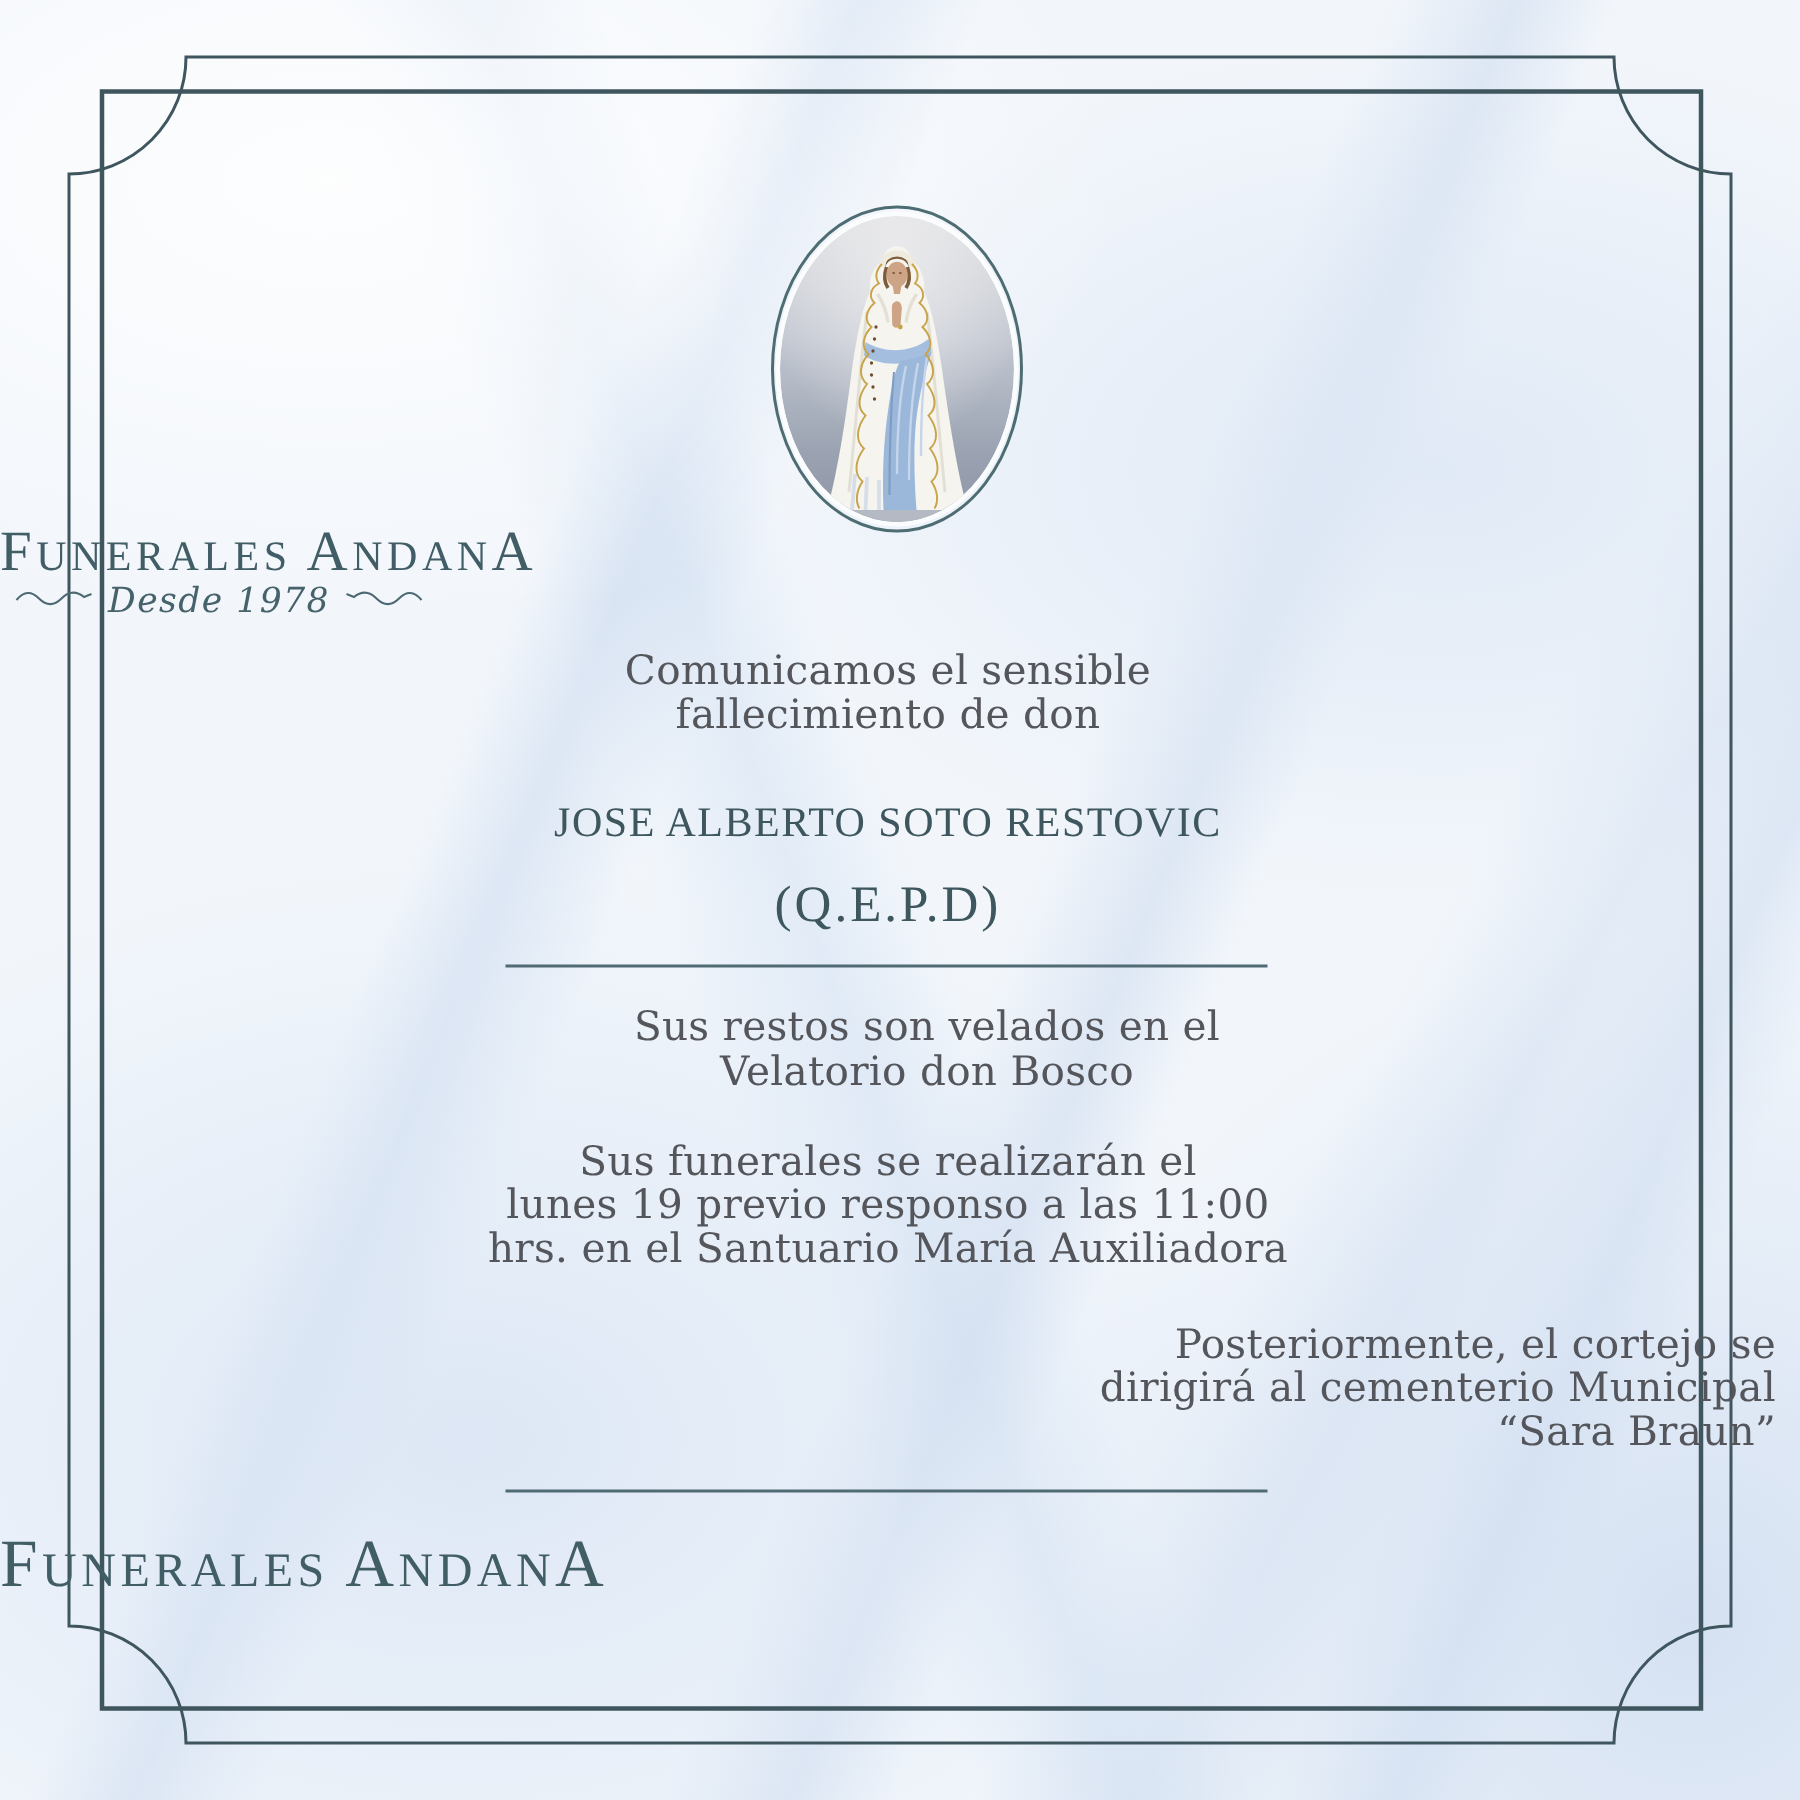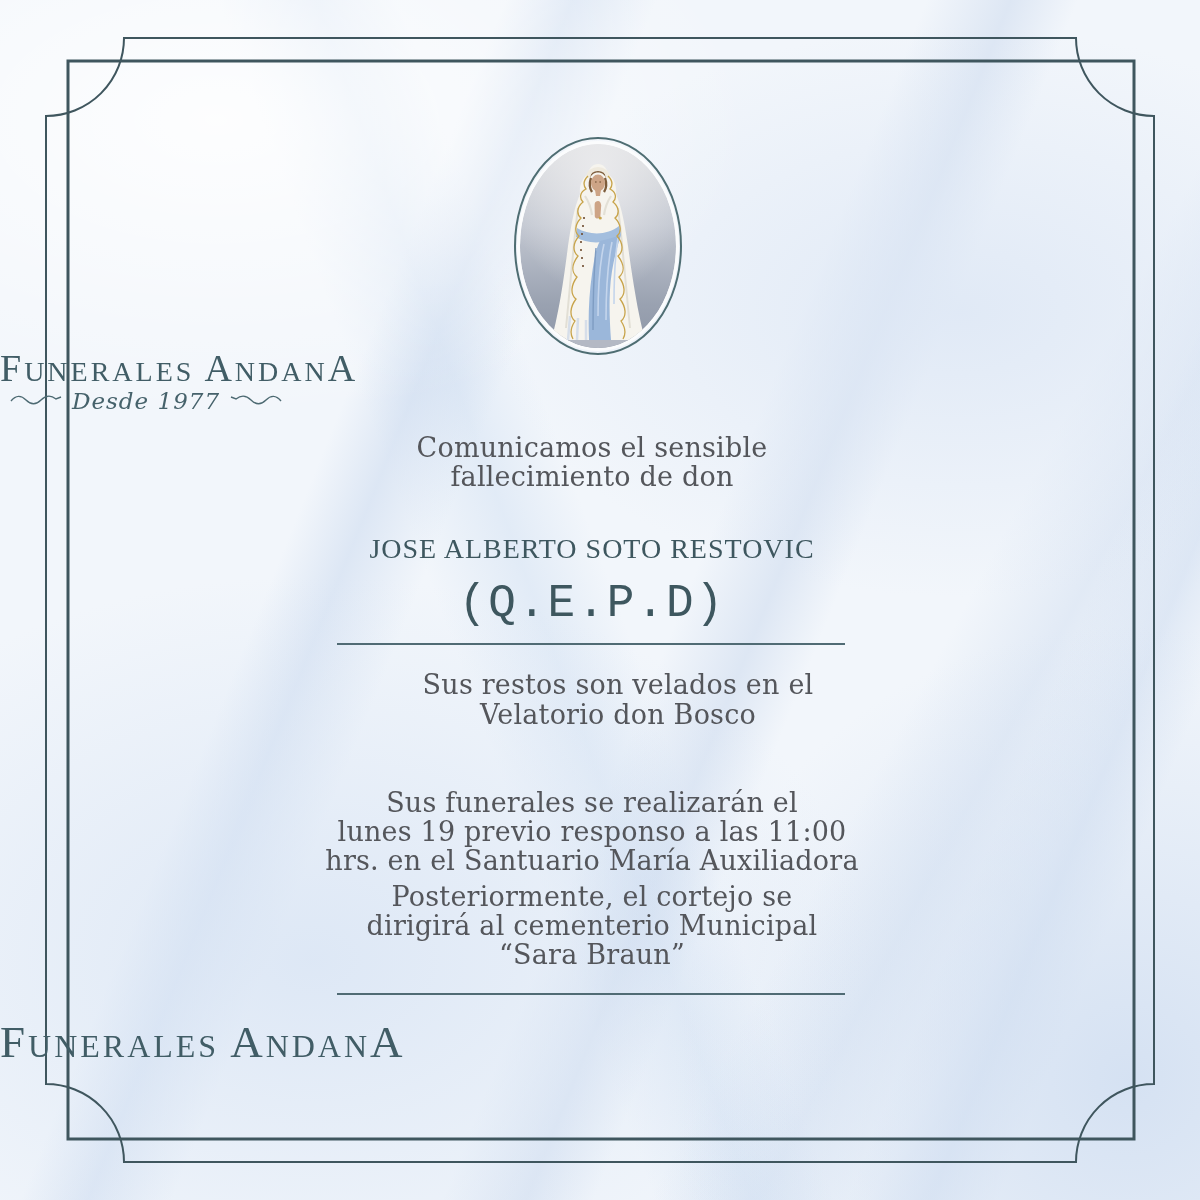--- a/index.html
+++ b/index.html
@@ -52,36 +52,36 @@
   .deceased{
     top:527px;
     font-family:"Liberation Serif",serif;
     font-size:28px;
     letter-spacing:1px;
     color:#3e575f;
     line-height:44px;
   }
   .qepd{
     top:583px;
-    font-family:Liberation Mono, monospace;
-    font-size:46px;
+    font-family:Liberation Serif, serif;
+    font-size:34px;
     letter-spacing:2px;
     color:#3e575f;
     line-height:42px;
   }
   .divider{
     position:absolute;
     left:337px;width:508px;height:0;
     border-top:2px solid #506b74;
   }
   .d1{top:643px;}
   .d2{top:993px;}
   .wake{top:670px;padding-left:26px;}
-  .funeral{top:788px;line-height:29px;}
-  .procession{top:882px;line-height:29px;}
+  .funeral{top:760px;line-height:29px;}
+  .procession{top:882px;line-height:29px;text-align:right;}
 </style>
 </head>
 <body>
 
 <div class="page">
 
   <svg class="frame-svg" width="1200" height="1200" viewBox="0 0 1200 1200">
     <rect x="68" y="61" width="1066" height="1078" fill="none" stroke="#3f565e" stroke-width="3"></rect>
     <path d="M124,38 H1076 A78,78 0 0 0 1154,116 V1084 A78,78 0 0 0 1076,1162 H124 A78,78 0 0 0 46,1084 V116 A78,78 0 0 0 124,38 Z" fill="none" stroke="#3f565e" stroke-width="2"></path>
   </svg>
@@ -158,21 +158,21 @@
       </g>
       <ellipse cx="84" cy="110" rx="83" ry="108" fill="none" stroke="#4e6d72" stroke-width="2"></ellipse>
     </svg>
   </div>
 
   <div class="center-wide brand logo-brand"><span class="lg">F</span><span>UNERALES </span><span class="lg">A</span><span>NDAN</span><span class="lg">A</span></div>
 
   <div class="center-wide tagline">
     <svg class="wave" width="52" height="12" viewBox="0 0 52 12">
       <path d="M1,8 C6,2 11,2 16,7 C21,12 26,12 31,7 C36,2 41,2 46,6 L51,4" stroke="#4d6a72" stroke-width="1.4" fill="none"></path>
-    </svg><span>Desde 1977</span><svg class="wave" width="52" height="12" viewBox="0 0 52 12">
+    </svg><span>Desde 1978</span><svg class="wave" width="52" height="12" viewBox="0 0 52 12">
       <path d="M51,8 C46,2 41,2 36,7 C31,12 26,12 21,7 C16,2 11,2 6,6 L1,4" stroke="#4d6a72" stroke-width="1.4" fill="none"></path>
     </svg>
   </div>
 
   <div class="center-col para intro">Comunicamos el sensible<br>fallecimiento de don</div>
 
   <div class="center-col deceased">JOSE ALBERTO SOTO RESTOVIC</div>
 
   <div class="center-col qepd">(Q.E.P.D)</div>
 

